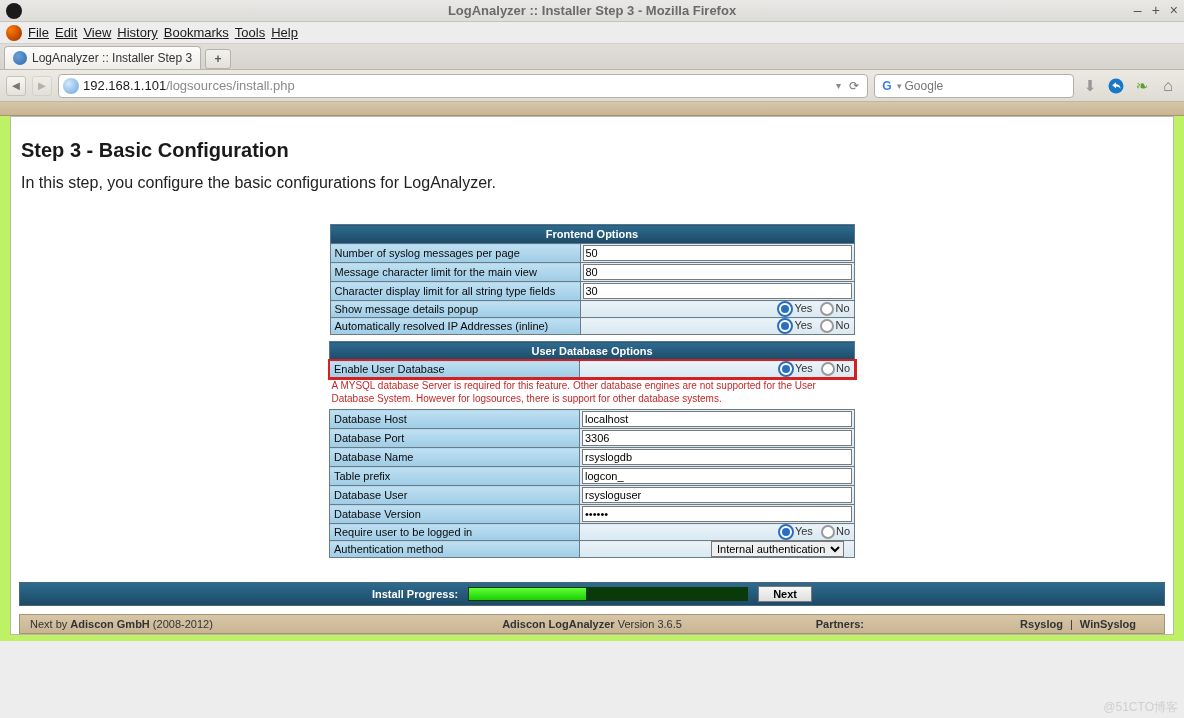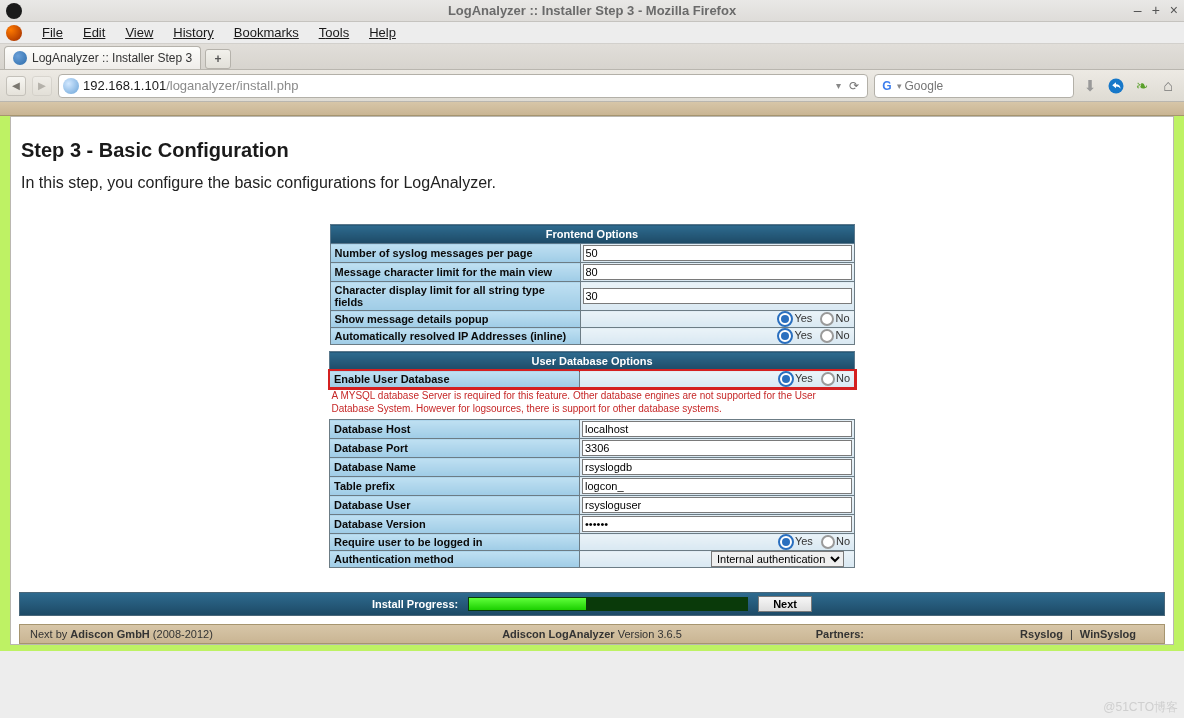--- a/index.html
+++ b/index.html
@@ -4,21 +4,21 @@
 <style>
   * { box-sizing: border-box; margin: 0; padding: 0; }
   body { font-family: Arial, sans-serif; font-size: 12px; background: #ededed; width:1184px; height:718px; overflow:hidden; color:#333;}
   
   .win-title { height:22px; background:linear-gradient(#e9e8e6,#dedcd9); border-bottom:1px solid #c5c3bf; display:flex; align-items:center; position:relative; }
   .win-title .lin-icon{width:16px;height:16px;margin:0 6px;border-radius:50%;background:#1a1a1a;}
   .win-title .title-text{position:absolute;left:0;right:0;text-align:center;font-weight:bold;color:#6a6a6a;font-size:13px;}
   .win-btns{position:absolute;right:6px;top:2px;display:flex;gap:10px;color:#555;font-size:14px;}
   .win-btns span{cursor:pointer;}
   
-  .menubar{height:22px;background:#ededed;border-bottom:1px solid #d2d0cc;display:flex;align-items:center;padding:0 6px;gap:20px;}
+  .menubar{height:22px;background:#ededed;border-bottom:1px solid #d2d0cc;display:flex;align-items:center;padding:0 6px;gap:6px;}
   .menubar .ff-icon{width:16px;height:16px;background:radial-gradient(circle at 30% 30%, #ff7a00, #9c2a00);border-radius:50%;}
   .menubar a{text-decoration:underline;color:#1a1a1a;font-size:13px;}
   .menubar a::first-letter{text-decoration:underline;}
   
   .tabbar{height:26px;background:linear-gradient(#e1ded9,#d7d4ce);border-bottom:1px solid #b9b6af;display:flex;align-items:flex-end;padding-left:4px;gap:4px;}
   .tab{display:flex;align-items:center;height:23px;border:1px solid #b5b2ab;border-bottom:none;border-radius:4px 4px 0 0;padding:0 8px;background:linear-gradient(#f7f6f3,#e5e3dd);font-size:12px;max-width:230px;}
   .tab.active{background:linear-gradient(#fdfdfb,#efedea);}
   .tab .favicon{width:14px;height:14px;border-radius:50%;background:radial-gradient(circle at 35% 35%,#6aa0d8,#2c6baa);margin-right:5px;}
   .tab .tab-label{flex:1;white-space:nowrap;overflow:hidden;}
   .newtab{width:26px;height:20px;border:1px solid #b5b2ab;border-radius:3px;background:linear-gradient(#f2f1ec,#e2e0d9);display:flex;align-items:center;justify-content:center;color:#555;font-weight:bold;cursor:pointer;}
@@ -49,21 +49,21 @@
   .content-outer{padding:0 10px 6px 10px;background:#bef264;}
   .content-border{border:1px solid #bab7b0;background:#fff;padding:8px 8px 0 8px;}
   .content{background:#fff;}
   .step-hdr{font-family:Verdana,Arial,sans-serif;font-size:20px;font-weight:bold;color:#1a1a1a;margin:14px 0 12px 2px;}
   .step-desc{font-size:16px;color:#222;margin-bottom:32px;padding-left:2px;}
   
   .tables-wrap{display:flex;flex-direction:column;align-items:center;}
   table.cfg{border-collapse:collapse;width:525px;margin-bottom:6px;}
   table.cfg th.section-head{background:linear-gradient(#2e6b8f,#1d4a66);color:#fff;font-size:11px;font-weight:bold;text-align:center;padding:3px 0;border:1px solid #5a788c;}
   table.cfg td{border:1px solid #6c7c85;font-size:11px;}
-  table.cfg td.lbl{background:linear-gradient(#bfe0f2,#9fcce6);color:#0a0a0a;font-weight:bold;padding:2px 4px;width:250px;}
+  table.cfg td.lbl{background:linear-gradient(#bfe0f2,#9fcce6);color:#0a0a0a;font-weight:normal;padding:2px 4px;width:250px;}
   table.cfg td.val{background:linear-gradient(#eaf3f8,#d9e8f2);padding:1px 2px;}
   table.cfg td.val input[type=text],table.cfg td.val input[type=password]{width:100%;border:1px solid #7a7a7a;padding:1px 2px;font-size:11px;background:#fff;}
   .radio-cell{background:linear-gradient(#eaf3f8,#d9e8f2);text-align:right;padding-right:2px;white-space:nowrap;}
   .radio-cell label{font-size:11px;margin-right:2px;}
   .bigradio{appearance:none;-webkit-appearance:none;width:16px;height:16px;border:2px solid #2a6fbf;border-radius:50%;vertical-align:middle;position:relative;background:#fff;margin:0 1px 0 3px;cursor:pointer;}
   .bigradio:checked::after{content:"";position:absolute;top:2px;left:2px;width:8px;height:8px;border-radius:50%;background:#2a6fbf;}
   .smradio{appearance:none;-webkit-appearance:none;width:14px;height:14px;border:2px solid #9a9a9a;border-radius:50%;vertical-align:middle;position:relative;background:#fff;margin:0 1px 0 3px;cursor:pointer;}
   .smradio:checked::after{content:"";position:absolute;top:2px;left:2px;width:6px;height:6px;border-radius:50%;background:#666;}
 
   .enable-row-outline td{position:relative;}
@@ -119,21 +119,21 @@
       <span>+</span>
     </div>
 </div>
 
 <div class="navbar">
   <div class="navbtn">◄</div>
   <div class="navbtn" style="opacity:.45;">►</div>
   <div class="urlbox">
     <div class="globe"></div>
     <span class="url-text">
-      <span class="url-host">192.168.1.101</span><span class="url-path">/loganalyzer/install.php</span>
+      <span class="url-host">192.168.1.101</span><span class="url-path">/logsources/install.php</span>
     </span>
     <span class="dropdown-chevron">▾</span>
     <span class="reload">⟳</span>
   </div>
   <div class="searchbox">
     <div class="gico">G</div>
     <div class="schevron">▾</div>
     <input type="text" placeholder="Google" style="">
   </div>
   <div class="right-icons">

